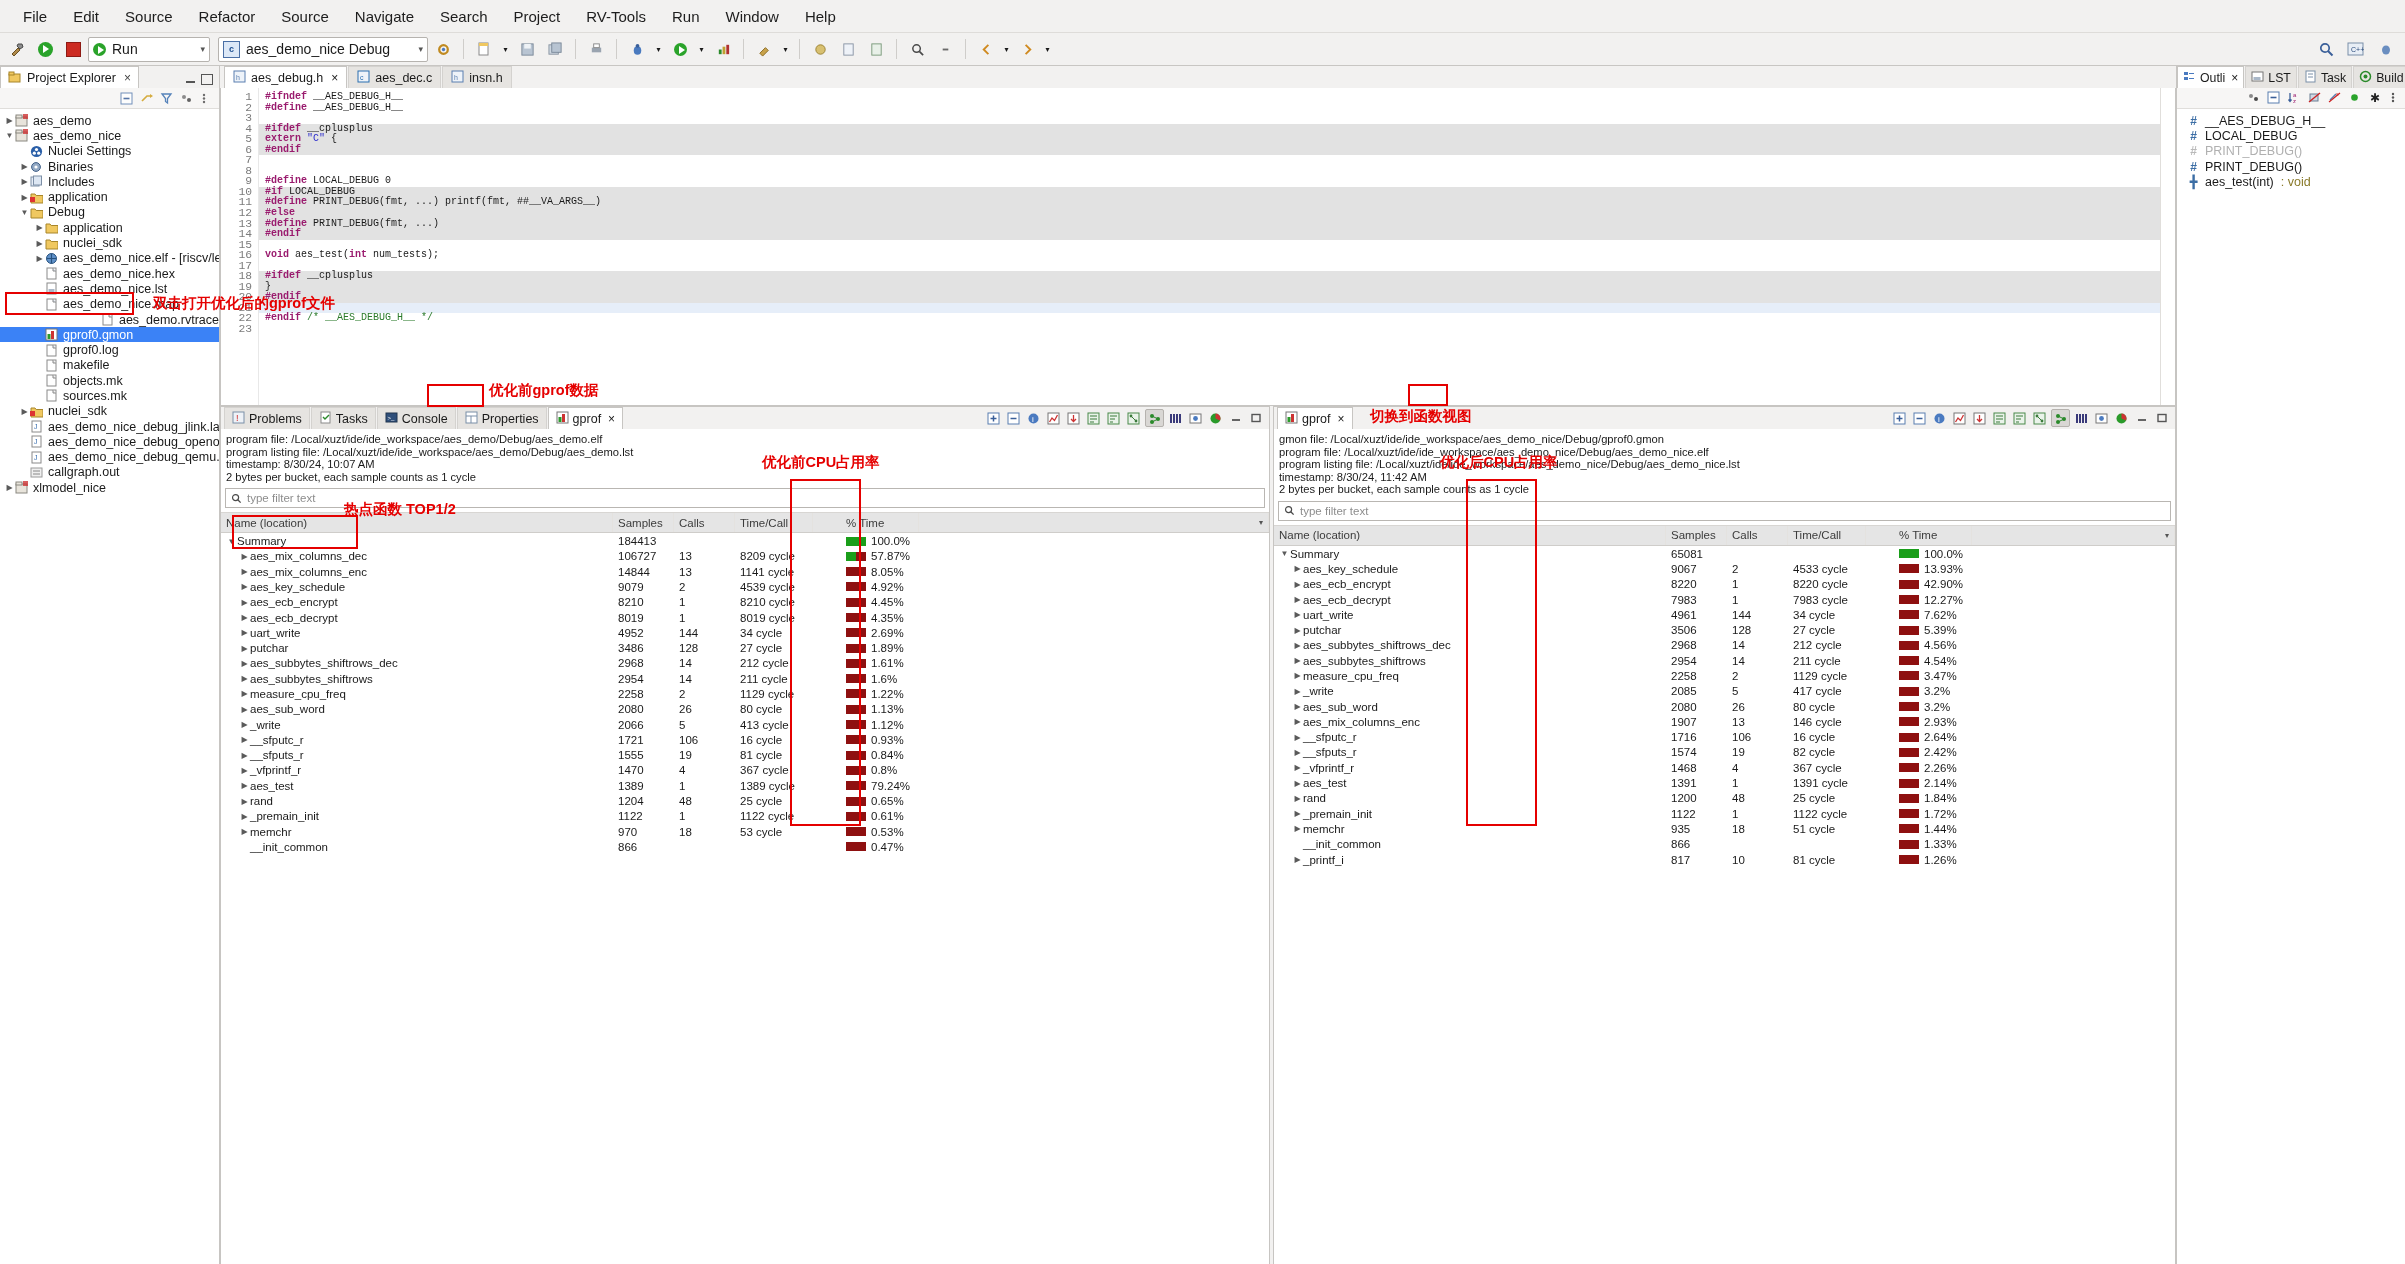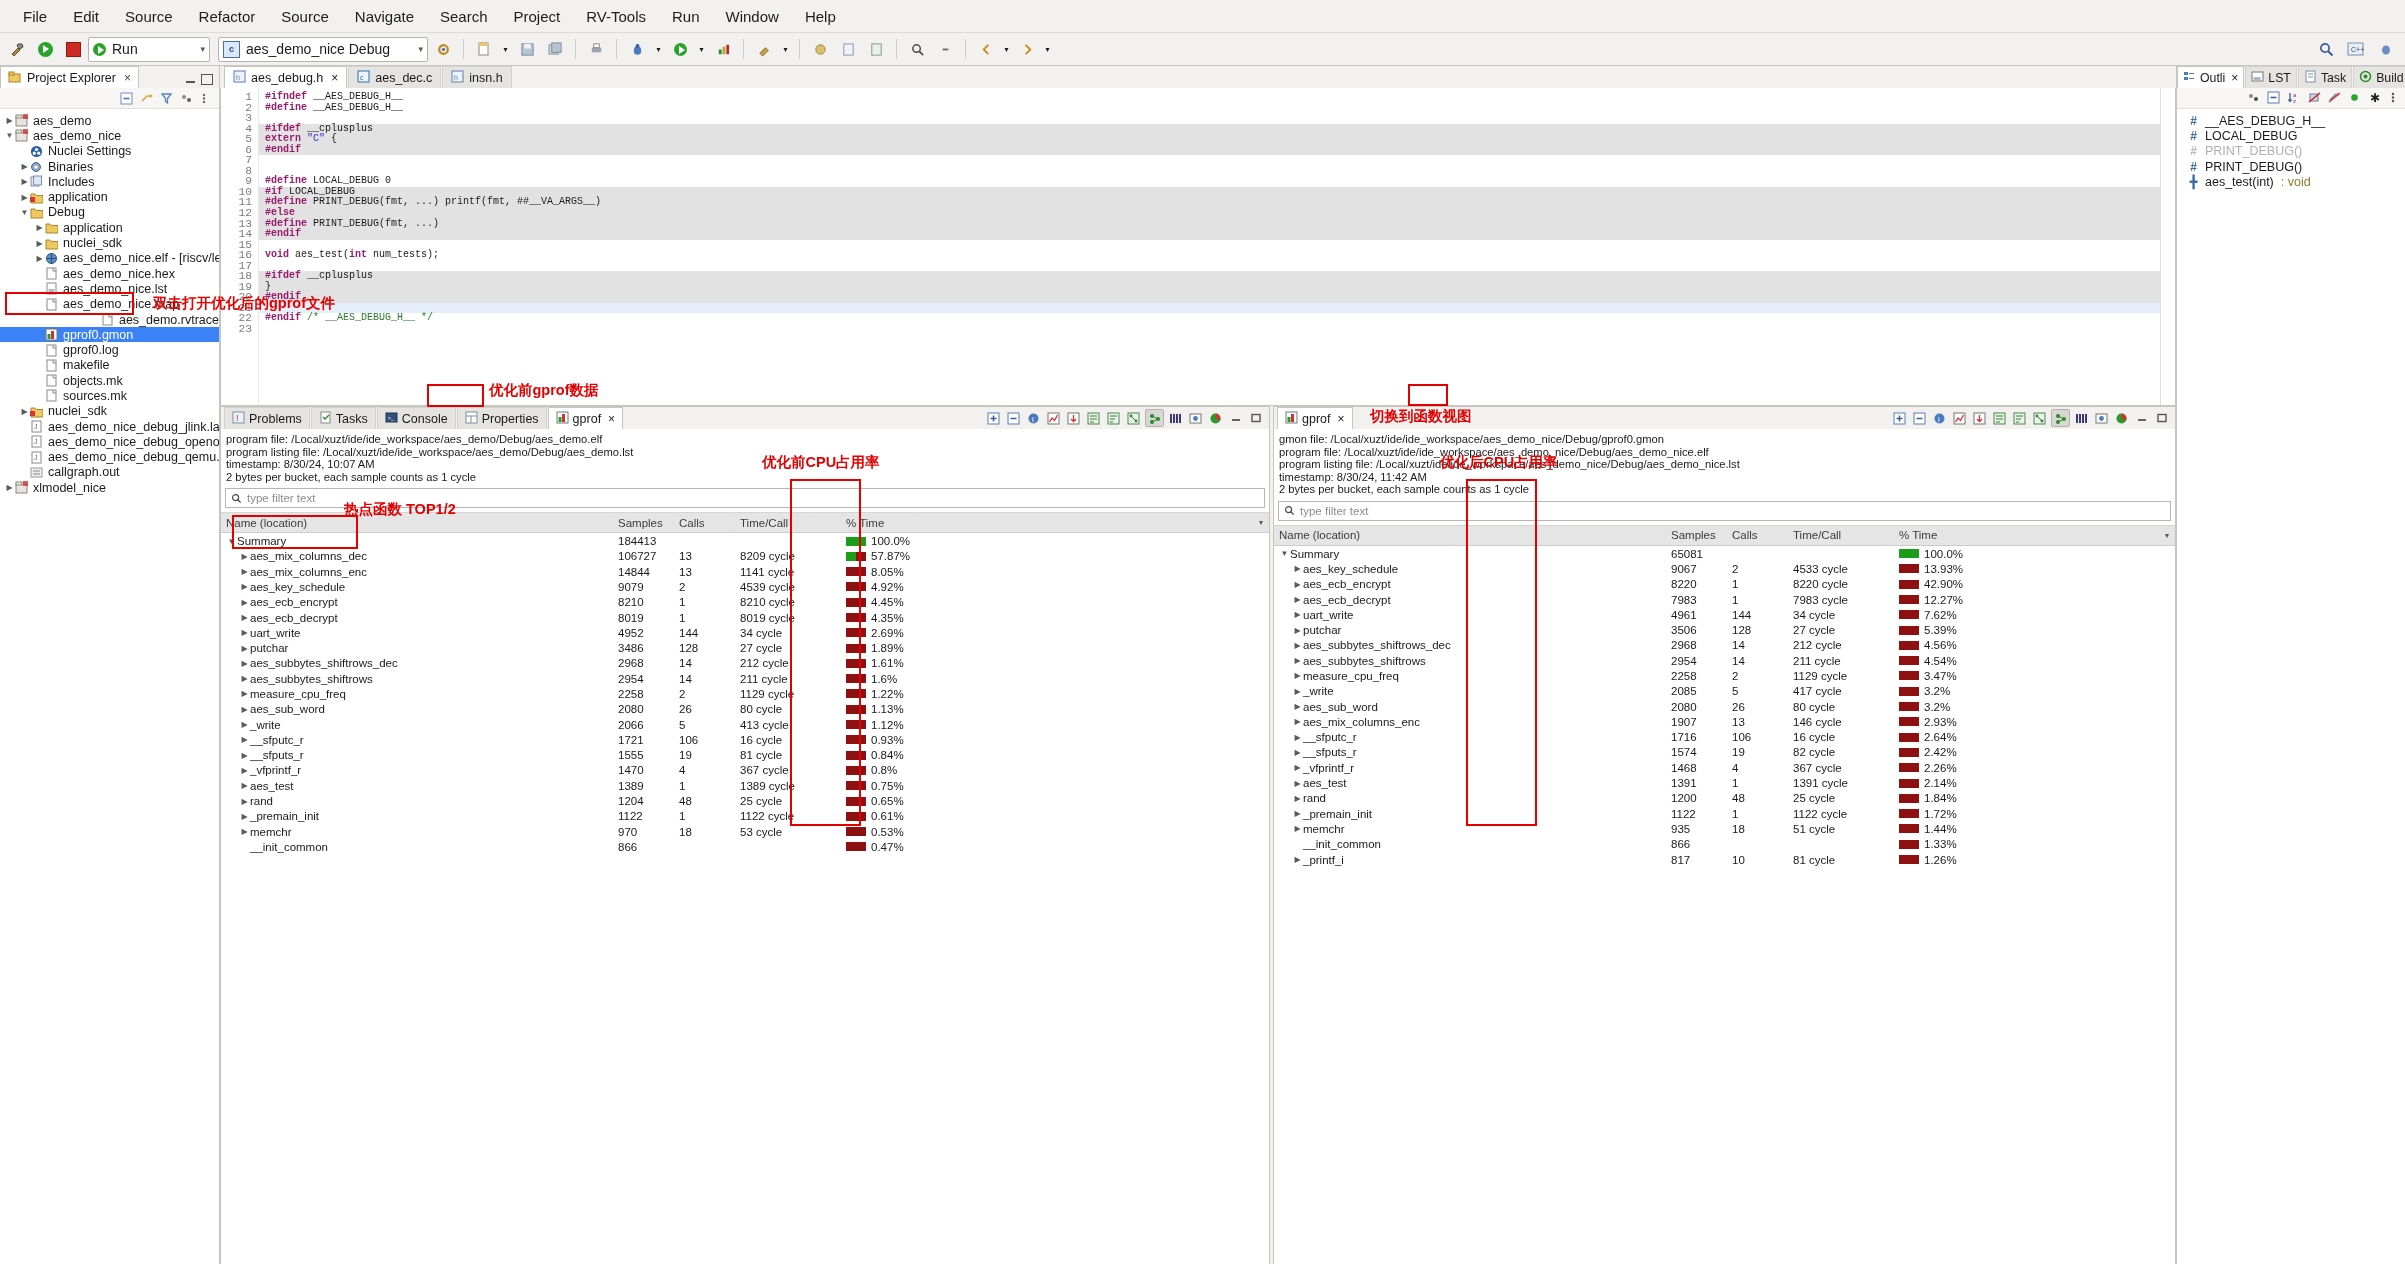--- a/index.html
+++ b/index.html
@@ -986,21 +986,21 @@
                 <div class="trow2">
                   <div class="td c-name" style="padding-left: 18px;">
                     <span class="exp">▶</span>
                     <span>aes_test</span>
                   </div>
                   <div class="td c-sam">1389</div>
                   <div class="td c-cal">1</div>
                   <div class="td c-tc">1389 cycle</div>
                   <div class="td c-pct">
                     <span class="bar bar-red"></span>
-                    <span>0.75%</span>
+                    <span>79.24%</span>
                   </div>
                   <div class="td c-tail"></div>
                 </div>
                 <div class="trow2">
                   <div class="td c-name" style="padding-left: 18px;">
                     <span class="exp">▶</span>
                     <span>rand</span>
                   </div>
                   <div class="td c-sam">1204</div>
                   <div class="td c-cal">48</div>

